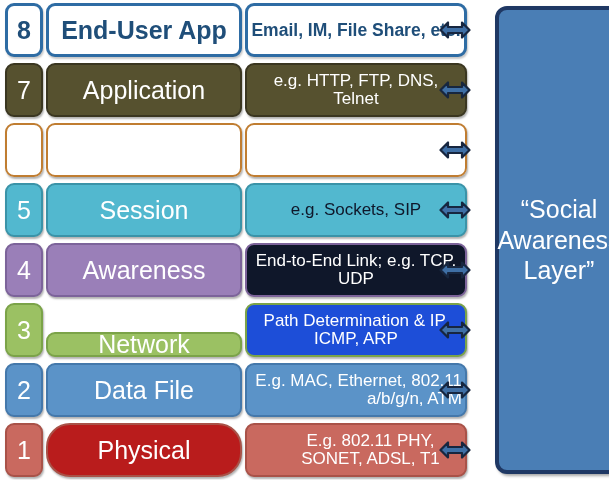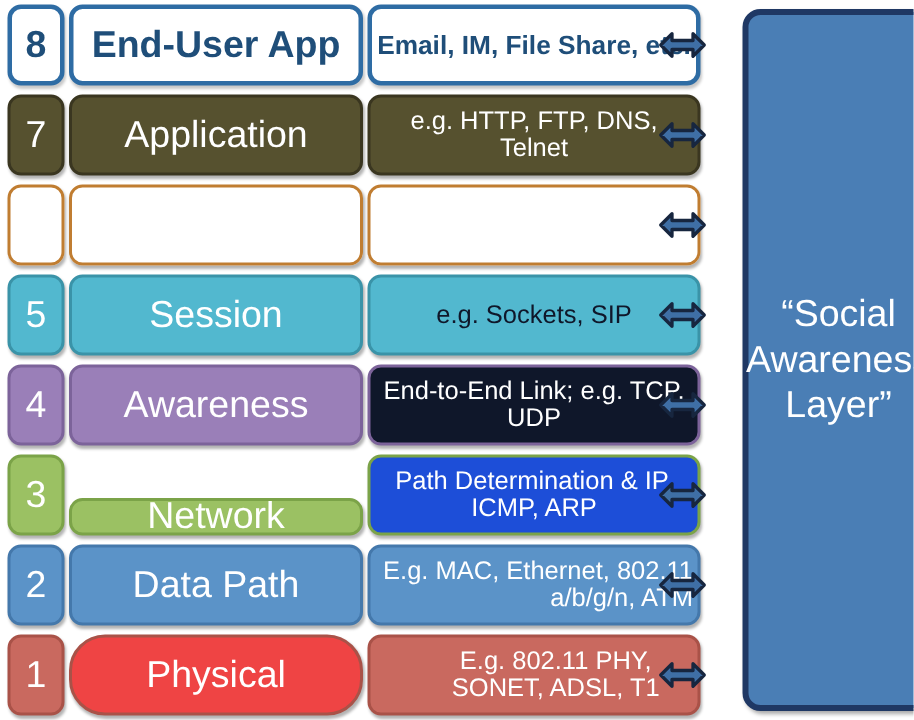--- a/index.html
+++ b/index.html
@@ -148,26 +148,26 @@
         <div class="cell cell-name" style="background: rgb(154, 127, 184); border-color: rgb(124, 99, 154); color: rgb(255, 255, 255);">Awareness</div>
         <div class="cell cell-desc" style="background: #0f172a; border-color: rgb(124, 99, 154); color: rgb(255, 255, 255);">End-to-End Link; e.g. TCP, UDP</div>
       </div>
       <div class="layer-row" style="top: 300px; height: 60px;">
         <div class="cell cell-num" style="background: rgb(155, 193, 99); border-color: rgb(123, 163, 72); color: rgb(255, 255, 255);">3</div>
         <div class="cell cell-name" style="background: rgb(155, 193, 99); border-color: rgb(123, 163, 72); color: rgb(255, 255, 255); margin-top: 32px;">Network</div>
         <div class="cell cell-desc" style="background: #1d4ed8; border-color: rgb(123, 163, 72); color: rgb(255, 255, 255);">Path Determination &amp; IP, ICMP, ARP</div>
       </div>
       <div class="layer-row" style="top: 360px; height: 60px;">
         <div class="cell cell-num" style="background: rgb(91, 147, 200); border-color: rgb(68, 120, 171); color: rgb(255, 255, 255);">2</div>
-        <div class="cell cell-name" style="background: rgb(91, 147, 200); border-color: rgb(68, 120, 171); color: rgb(255, 255, 255);">Data Path</div>
+        <div class="cell cell-name" style="background: rgb(91, 147, 200); border-color: rgb(68, 120, 171); color: rgb(255, 255, 255);">Data File</div>
         <div class="cell cell-desc" style="background: rgb(91, 147, 200); border-color: rgb(68, 120, 171); color: rgb(255, 255, 255); text-align: right;">E.g. MAC, Ethernet, 802.11 a/b/g/n, ATM</div>
       </div>
       <div class="layer-row" style="top: 420px; height: 60px;">
         <div class="cell cell-num" style="background: rgb(201, 105, 95); border-color: rgb(169, 82, 72); color: rgb(255, 255, 255);">1</div>
-        <div class="cell cell-name" style="background: #ef4444; border-color: rgb(169, 82, 72); color: rgb(255, 255, 255); border-radius: 24px;">Physical</div>
+        <div class="cell cell-name" style="background: #b91c1c; border-color: rgb(169, 82, 72); color: rgb(255, 255, 255); border-radius: 24px;">Physical</div>
         <div class="cell cell-desc" style="background: rgb(201, 105, 95); border-color: rgb(169, 82, 72); color: rgb(255, 255, 255); padding-left: 32px;">E.g. 802.11 PHY, SONET, ADSL, T1</div>
       </div>
     </div>
 
   <div id="arrow-column">
       <div class="arrow" style="top: 0px; height: 60px;">
         <svg width="32" height="24" viewBox="0 0 32 24" aria-hidden="true">
           <path d="M1.5 12 L9 4.5 L9 9 L23 9 L23 4.5 L30.5 12 L23 19.5 L23 15 L9 15 L9 19.5 Z" fill="#3f6fa5" stroke="#17263f" stroke-width="2.2" stroke-linejoin="round"></path>
         </svg>
       </div>

